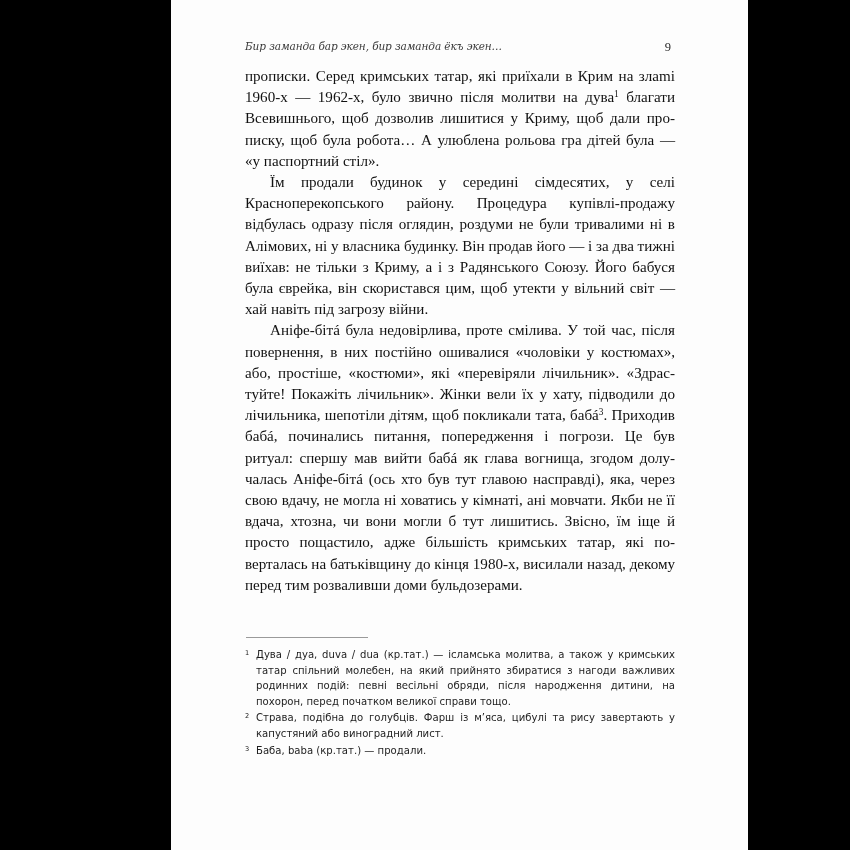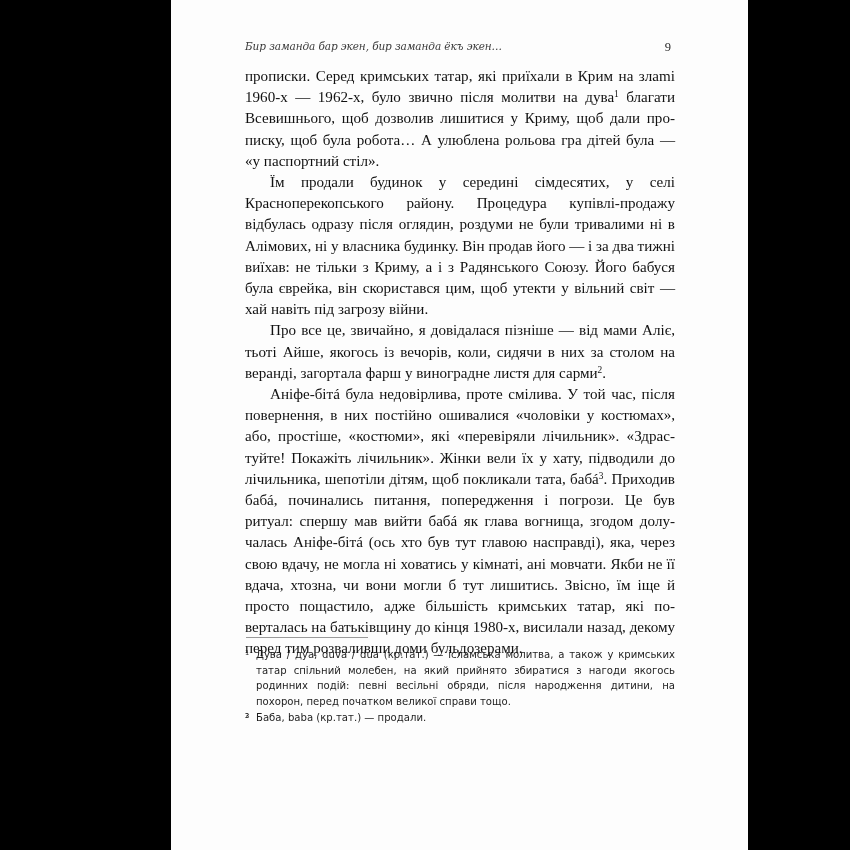--- a/index.html
+++ b/index.html
@@ -138,27 +138,26 @@
   <div class="content">
 
     <div class="runhead">
       <span class="runhead-title">Бир заманда бар экен, бир заманда ёкъ экен…</span>
       <span class="runhead-folio">9</span>
     </div>
 
     <div class="body-text" id="body-text">
         <p class="noindent"><span>прописки. Серед кримських татар, які приїхали в Крим на зла­mі 1960-х — 1962-х, було звично після молитви на дува</span><sup class="fnref">1</sup><span> благати Всевишнього, щоб дозволив лишитися у Криму, щоб дали про­писку, щоб була робота… А улюблена рольова гра дітей була — «у паспортний стіл».</span></p>
         <p><span>Їм продали будинок у середині сімдесятих, у селі Красноперекопського району. Процедура купівлі-продажу відбулась од­разу після оглядин, роздуми не були тривалими ні в Алімових, ні у власника будинку. Він продав його — і за два тижні виїхав: не тільки з Криму, а і з Радянського Союзу. Його бабуся була єв­рейка, він скористався цим, щоб утекти у вільний світ — хай навіть під загрозу війни.</span></p>
-        <p><span>Про все це, звичайно, я довідалася пізніше — від мами Аліє, тьоті Айше, якогось із вечорів, коли, сидячи в них за столом на веранді, загортала фарш у виноградне листя для сарми</span><sup class="fnref">2</sup><span>.</span></p>
         <p><span>Аніфе-бітá була недовірлива, проте смілива. У той час, після повернення, в них постійно ошивалися «чоловіки у костюмах», або, простіше, «костюми», які «перевіряли лічильник». «Здрас­туйте! Покажіть лічильник». Жінки вели їх у хату, підводили до лічильника, шепотіли дітям, щоб покликали тата, бабá</span><sup class="fnref">3</sup><span>. Приходив бабá, починались питання, попередження і погрози. Це був ритуал: спершу мав вийти бабá як глава вогнища, згодом долу­чалась Аніфе-бітá (ось хто був тут главою насправді), яка, через свою вдачу, не могла ні ховатись у кімнаті, ані мовчати. Якби не її вдача, хтозна, чи вони могли б тут лишитись. Звісно, їм іще й просто пощастило, адже більшість кримських татар, які по­верталась на батьківщину до кінця 1980-х, висилали назад, де­кому перед тим розваливши доми бульдозерами.</span></p>
       </div>
 
     <div class="footnotes">
       <div class="fn-rule"></div>
       <div id="footnote-list">
-          <div class="fn"><span class="fn-num">1</span><span>Дува / дуа, duva / dua (кр.тат.) — ісламська молитва, а також у кримських татар спільний молебен, на який прийнято збиратися з нагоди якогось родинних подій: певні весільні обряди, після народження дитини, на похорон, перед по­чатком великої справи тощо.</span></div>
-          <div class="fn"><span class="fn-num">2</span></div>
+          <div class="fn"><span class="fn-num">1</span><span>Дува / дуа, duva / dua (кр.тат.) — ісламська молитва, а також у кримських татар спільний молебен, на який прийнято збиратися з нагоди важливих родинних подій: певні весільні обряди, після народження дитини, на похорон, перед по­чатком великої справи тощо.</span></div>
+          <div class="fn"><span class="fn-num">2</span><span>Страва, подібна до голубців. Фарш із м’яса, цибулі та рису завертають у капус­тяний або виноградний лист.</span></div>
           <div class="fn"><span class="fn-num">3</span><span>Баба, baba (кр.тат.) — продали.</span></div>
         </div>
     </div>
 
   </div>
 </div>
 
 </body></html>

